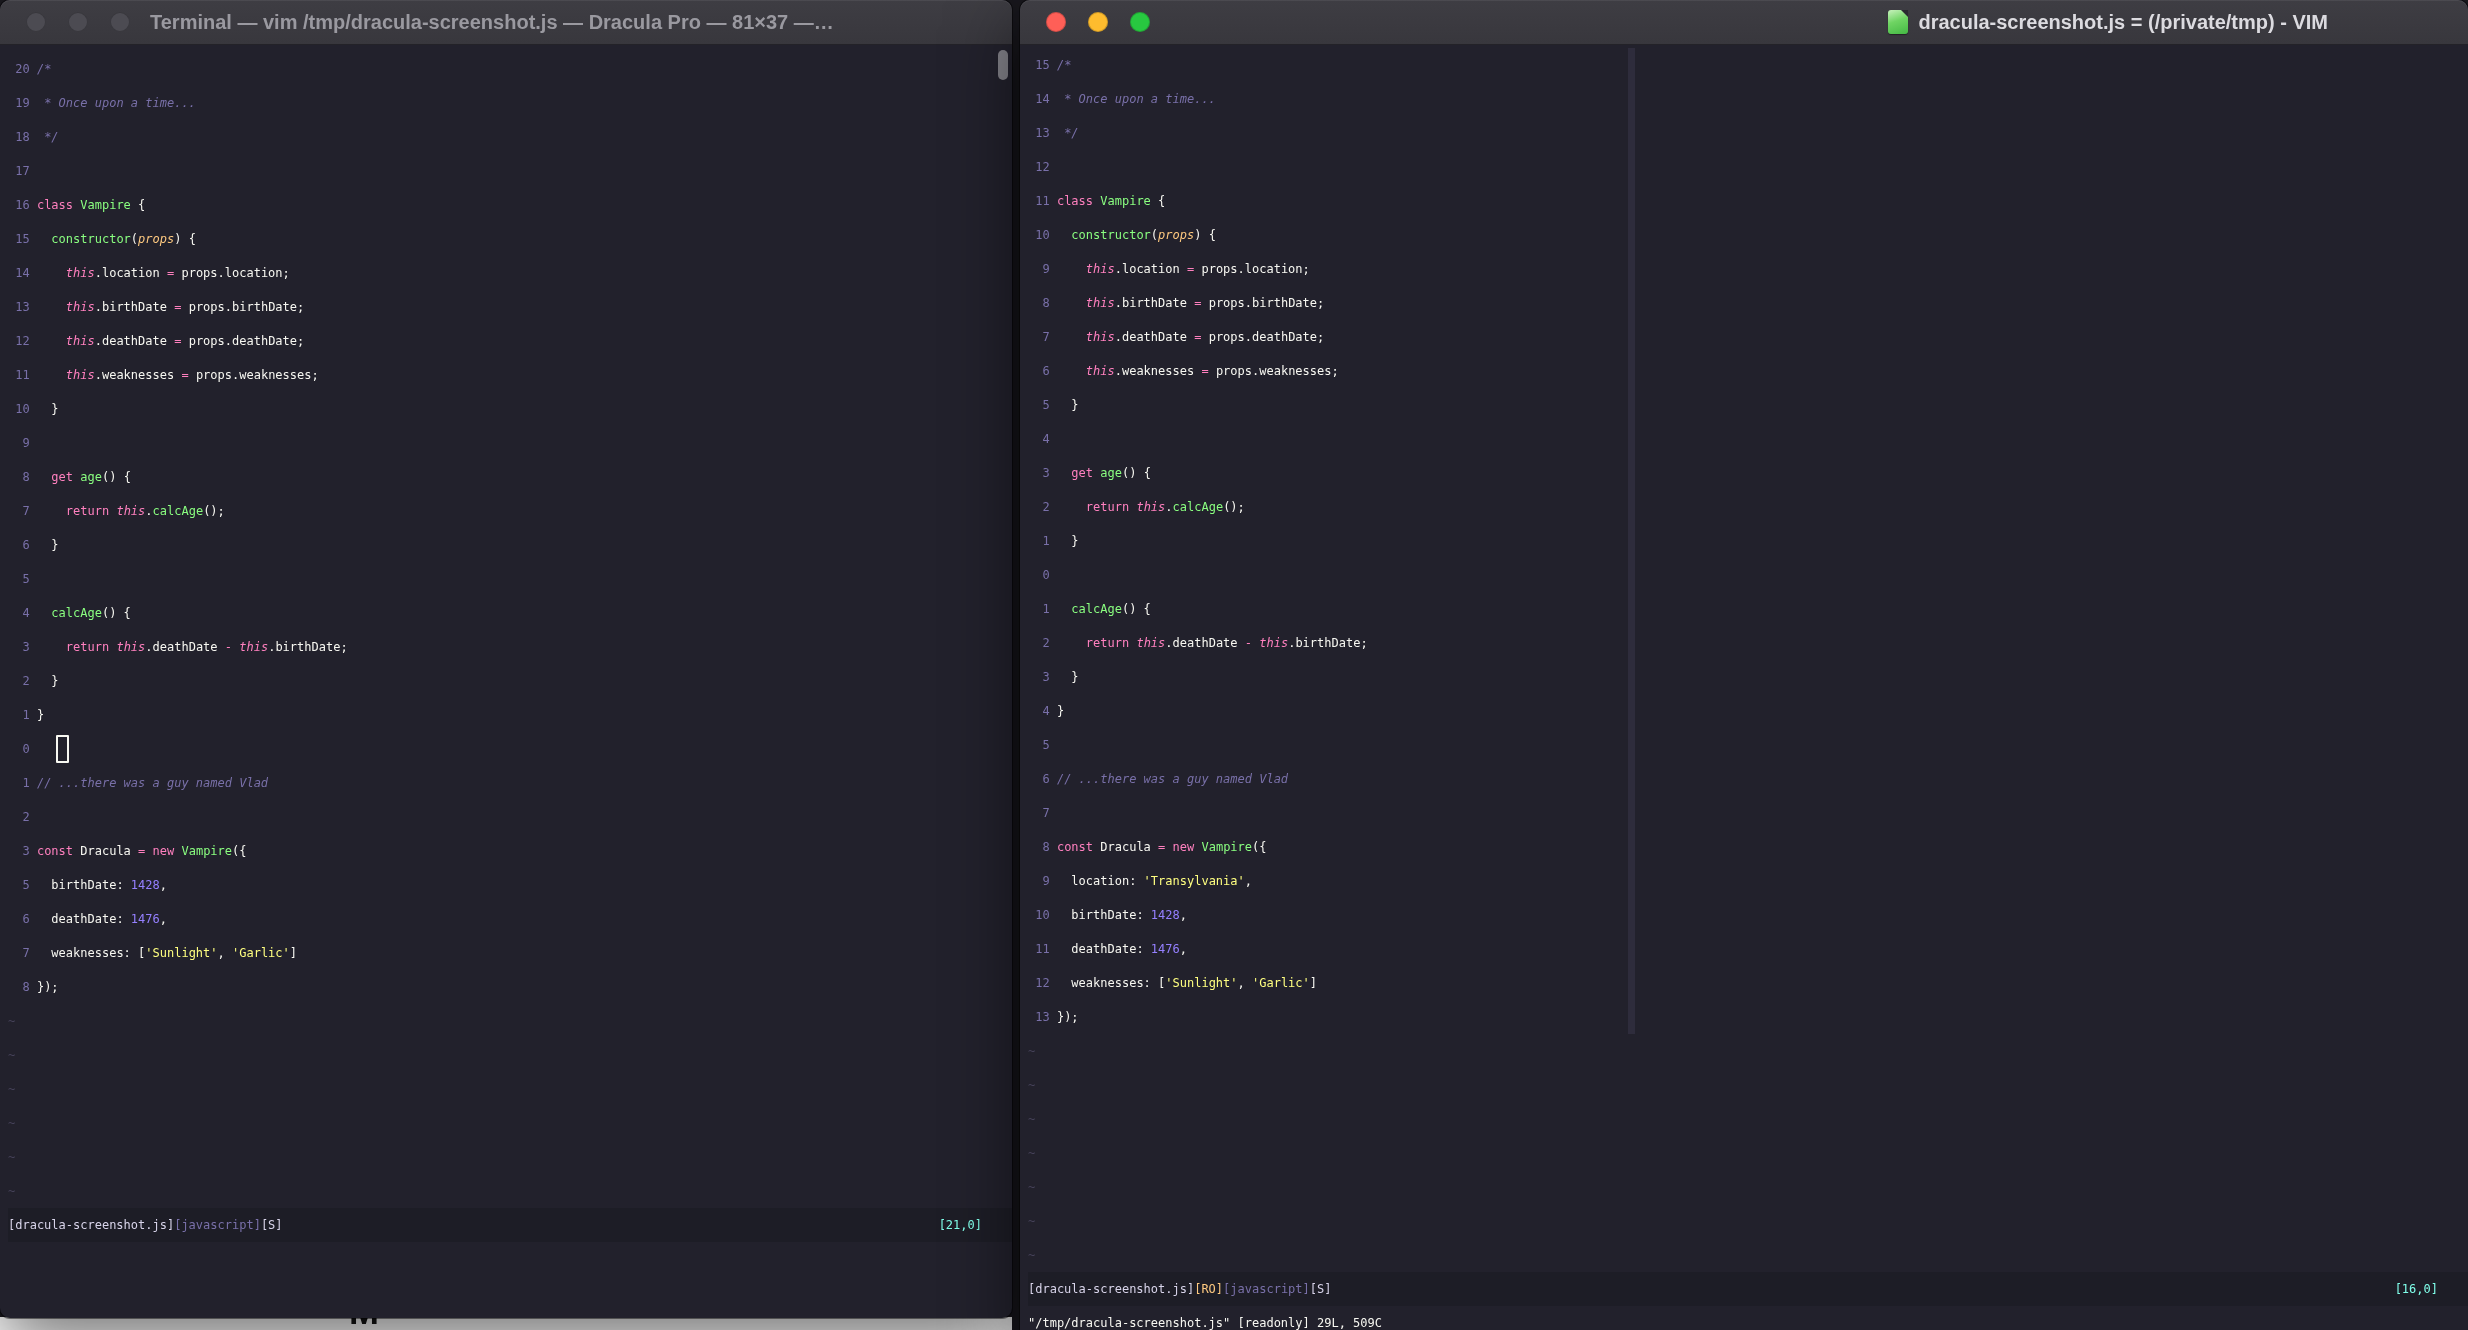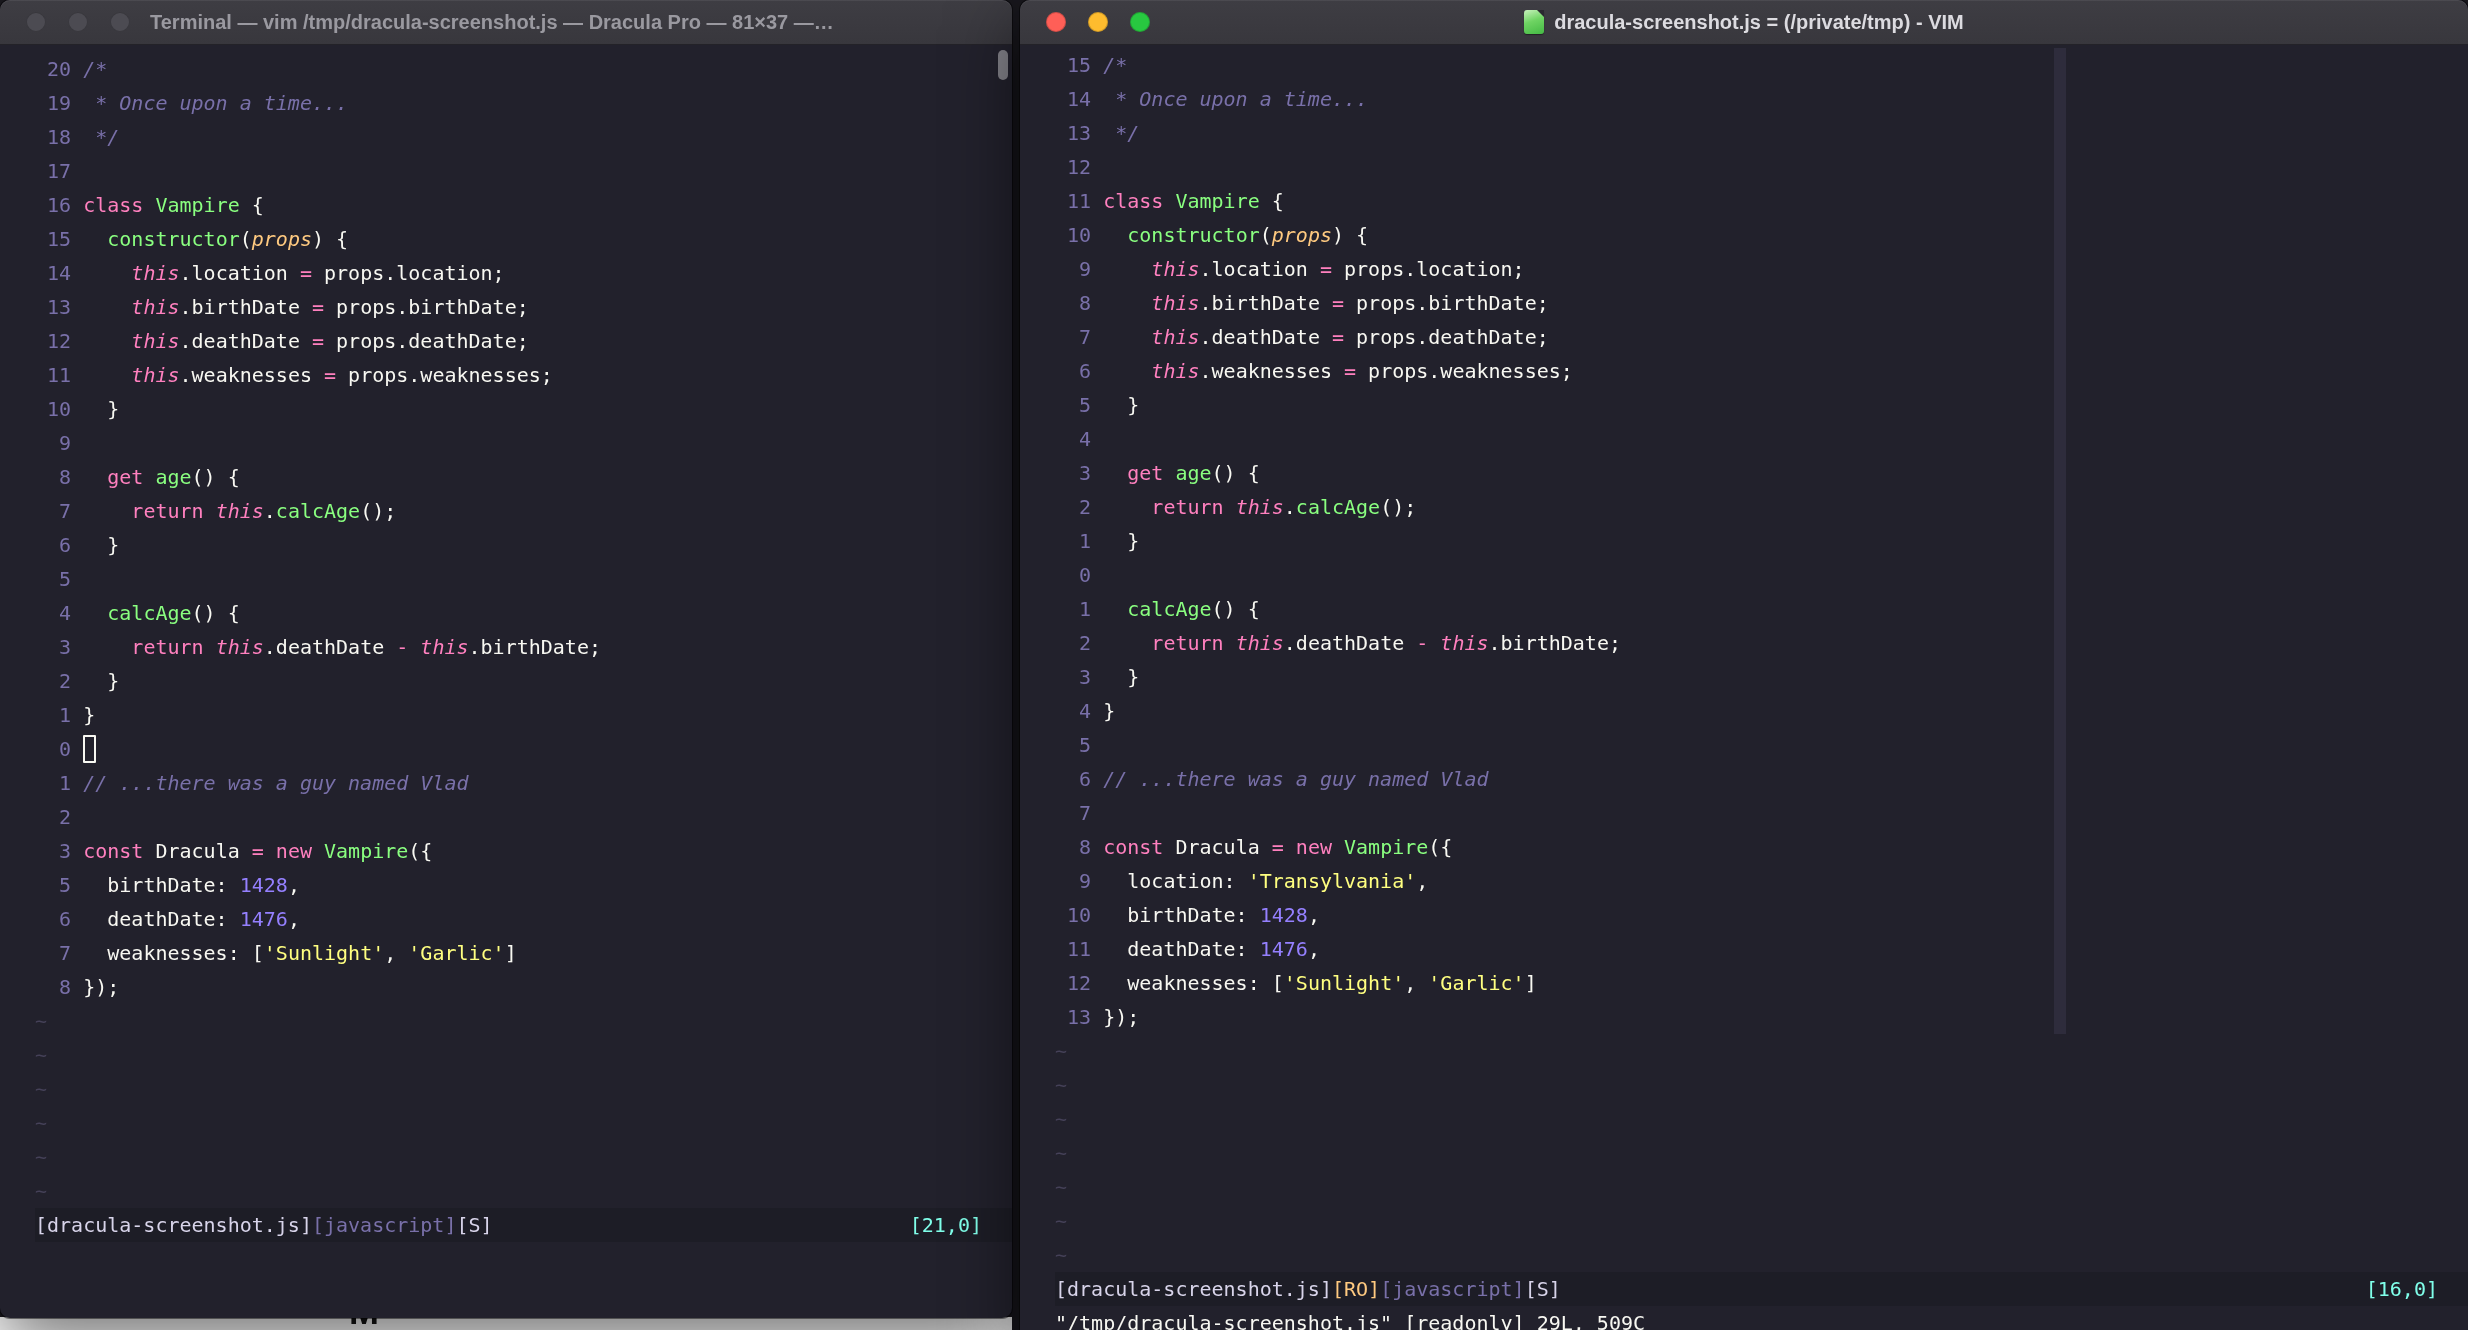--- a/index.html
+++ b/index.html
@@ -19,31 +19,31 @@
     box-shadow:inset 0 1px 0 rgba(255,255,255,.07);}
   .tl{position:absolute;top:12px;width:20px;height:20px;border-radius:50%;}
   .tl.b1{left:26px}.tl.b2{left:68px}.tl.b3{left:110px}
   .inactive .tl{background:#4c4b52;box-shadow:inset 0 0 0 1px rgba(0,0,0,.25);}
   .tl.red{background:#FF5F57;box-shadow:inset 0 0 0 1px rgba(0,0,0,.18);}
   .tl.yellow{background:#FEBC2E;box-shadow:inset 0 0 0 1px rgba(0,0,0,.18);}
   .tl.green{background:#28C840;box-shadow:inset 0 0 0 1px rgba(0,0,0,.18);}
   .t-title-left{position:absolute;left:150px;right:12px;top:0;height:44px;line-height:44px;
     color:#9a99a0;font-size:20px;font-weight:600;white-space:nowrap;overflow:hidden;}
   .t-title-center{position:absolute;left:140px;right:140px;top:0;height:44px;
-    display:flex;align-items:center;justify-content:center;gap:10px;
+    display:flex;align-items:center;justify-content:flex-end;gap:10px;
     color:#dcdbe0;font-size:20px;font-weight:600;white-space:nowrap;overflow:hidden;}
   .doc-icon{width:20px;height:24px;border-radius:3px;position:relative;flex:0 0 auto;
     background:linear-gradient(160deg,#c8f2bd 0%,#6fd463 45%,#44b944 100%);
     box-shadow:0 1px 1px rgba(0,0,0,.4);}
   .doc-icon:after{content:"";position:absolute;right:0;top:0;border-style:solid;
     border-width:0 7px 7px 0;border-color:transparent #2a2930 transparent transparent;}
   
   .editor{position:absolute;left:0;right:0;top:44px;bottom:0;
-    font-family:"DejaVu Sans Mono","Liberation Mono",monospace;font-size:20px;
-    color:#F8F8F2;overflow:hidden;padding:8px 0 0 8px;margin-left:27px;}
+    font-family:"DejaVu Sans Mono","Liberation Mono",monospace;font-size:12px;
+    color:#F8F8F2;overflow:hidden;padding:8px 0 0 8px;}
   .win-right .editor{padding-top:4px;}
   .row{height:34px;line-height:34px;white-space:pre;position:relative;}
   .gutter{color:#7970A9;}
   .tilde{color:#454158;}
   .t-p{color:#F8F8F2;}
   .t-c{color:#7970A9;font-style:italic;}
   .t-k{color:#FF80BF;}
   .t-ki{color:#FF80BF;font-style:italic;}
   .t-f{color:#8AFF80;}
   .t-o{color:#FFCA80;font-style:italic;}

